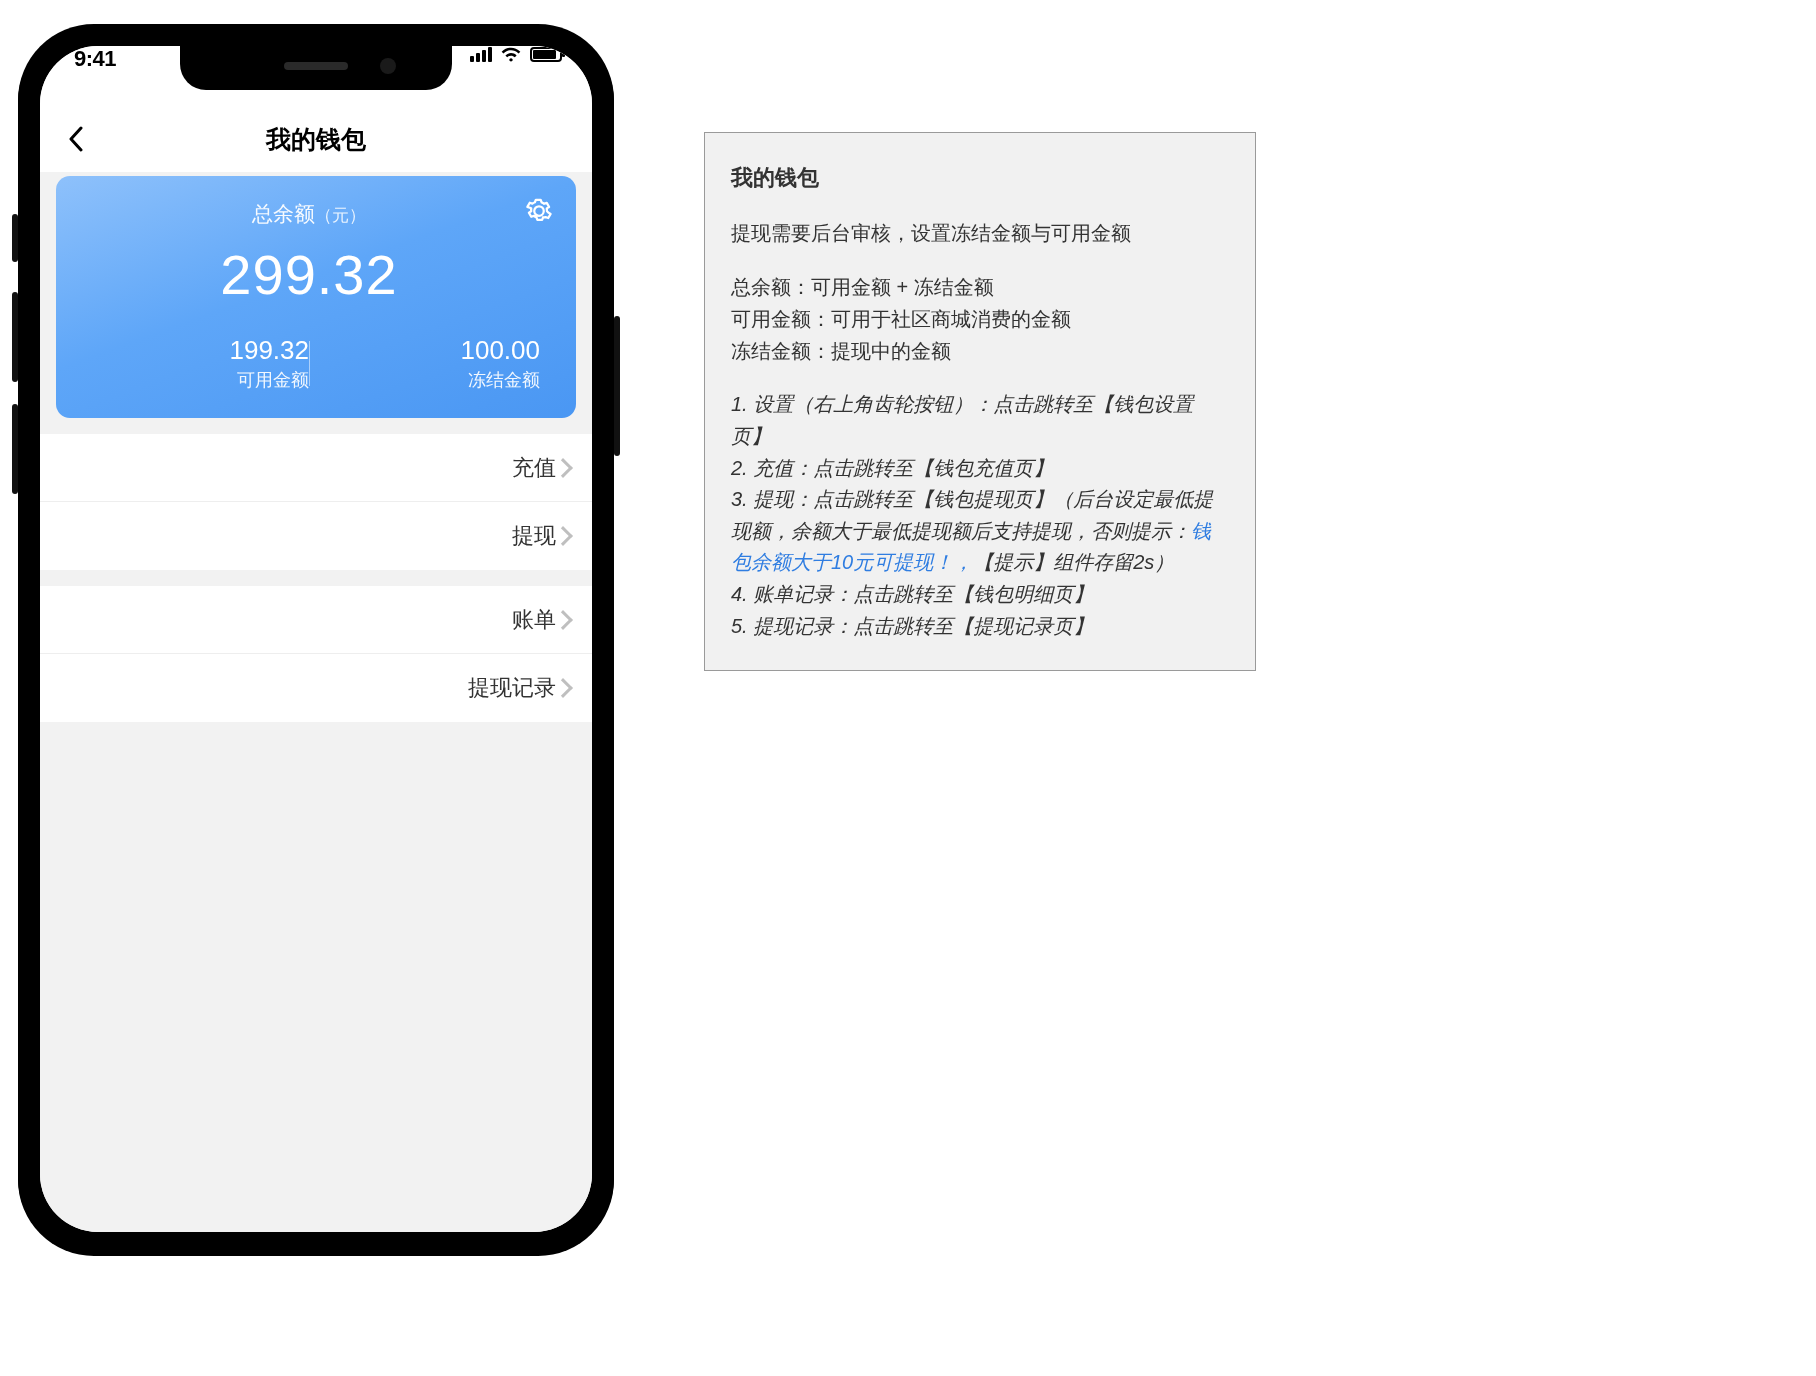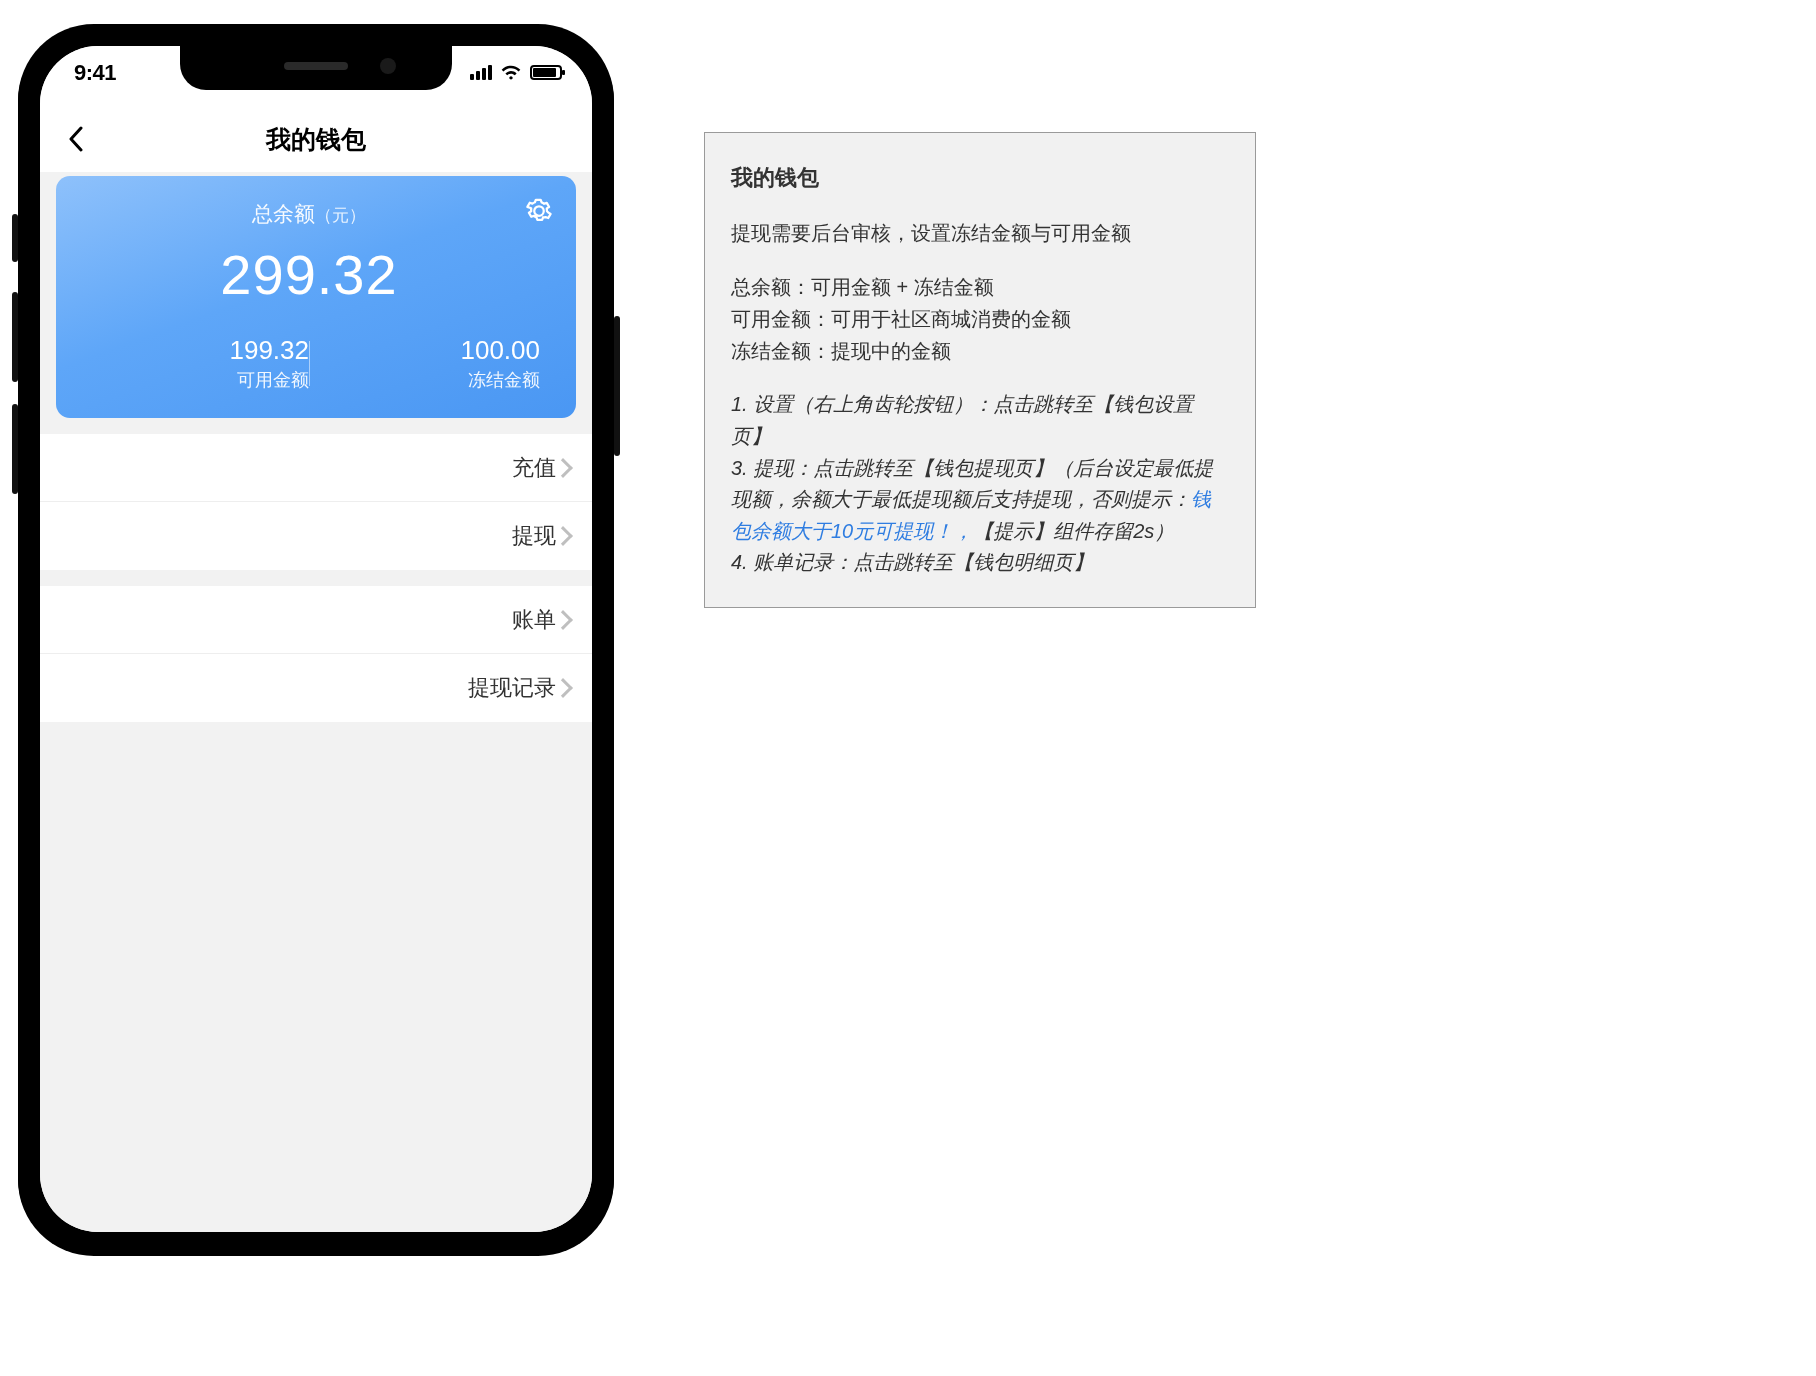--- a/index.html
+++ b/index.html
@@ -77,21 +77,21 @@
     background: #1a1a1a;
     border-radius: 50%;
   }
 
   
   .statusbar {
     position: relative;
     height: 60px;
     background: #fff;
     display: flex;
-    align-items: center;
+    align-items: flex-start;
     justify-content: space-between;
     padding: 0 30px 6px 34px;
     z-index: 10;
   }
   .statusbar .time {
     font-size: 22px;
     font-weight: 600;
     letter-spacing: -0.5px;
   }
   .statusbar .right {
@@ -339,18 +339,20 @@
 <div class="note-panel">
   <h3>我的钱包</h3>
   <p>提现需要后台审核，设置冻结金额与可用金额</p>
   <div class="defs">
     <div>总余额：可用金额 + 冻结金额</div>
     <div>可用金额：可用于社区商城消费的金额</div>
     <div>冻结金额：提现中的金额</div>
   </div>
   <ol>
     <li>1. 设置（右上角齿轮按钮）：点击跳转至【钱包设置页】</li>
+    <li>2. 充值：点击跳转至【钱包充值页】</li>
     <li>
       <span>3. 提现：点击跳转至【钱包提现页】（后台设定最低提现额，余额大于最低提现额后支持提现，否则提示：</span><span class="link-blue">钱包余额大于10元可提现！，</span><span>【提示】组件存留2s）</span>
     </li>
     <li>4. 账单记录：点击跳转至【钱包明细页】</li>
+    <li>5. 提现记录：点击跳转至【提现记录页】</li>
   </ol>
 </div>
 
 </body></html>

